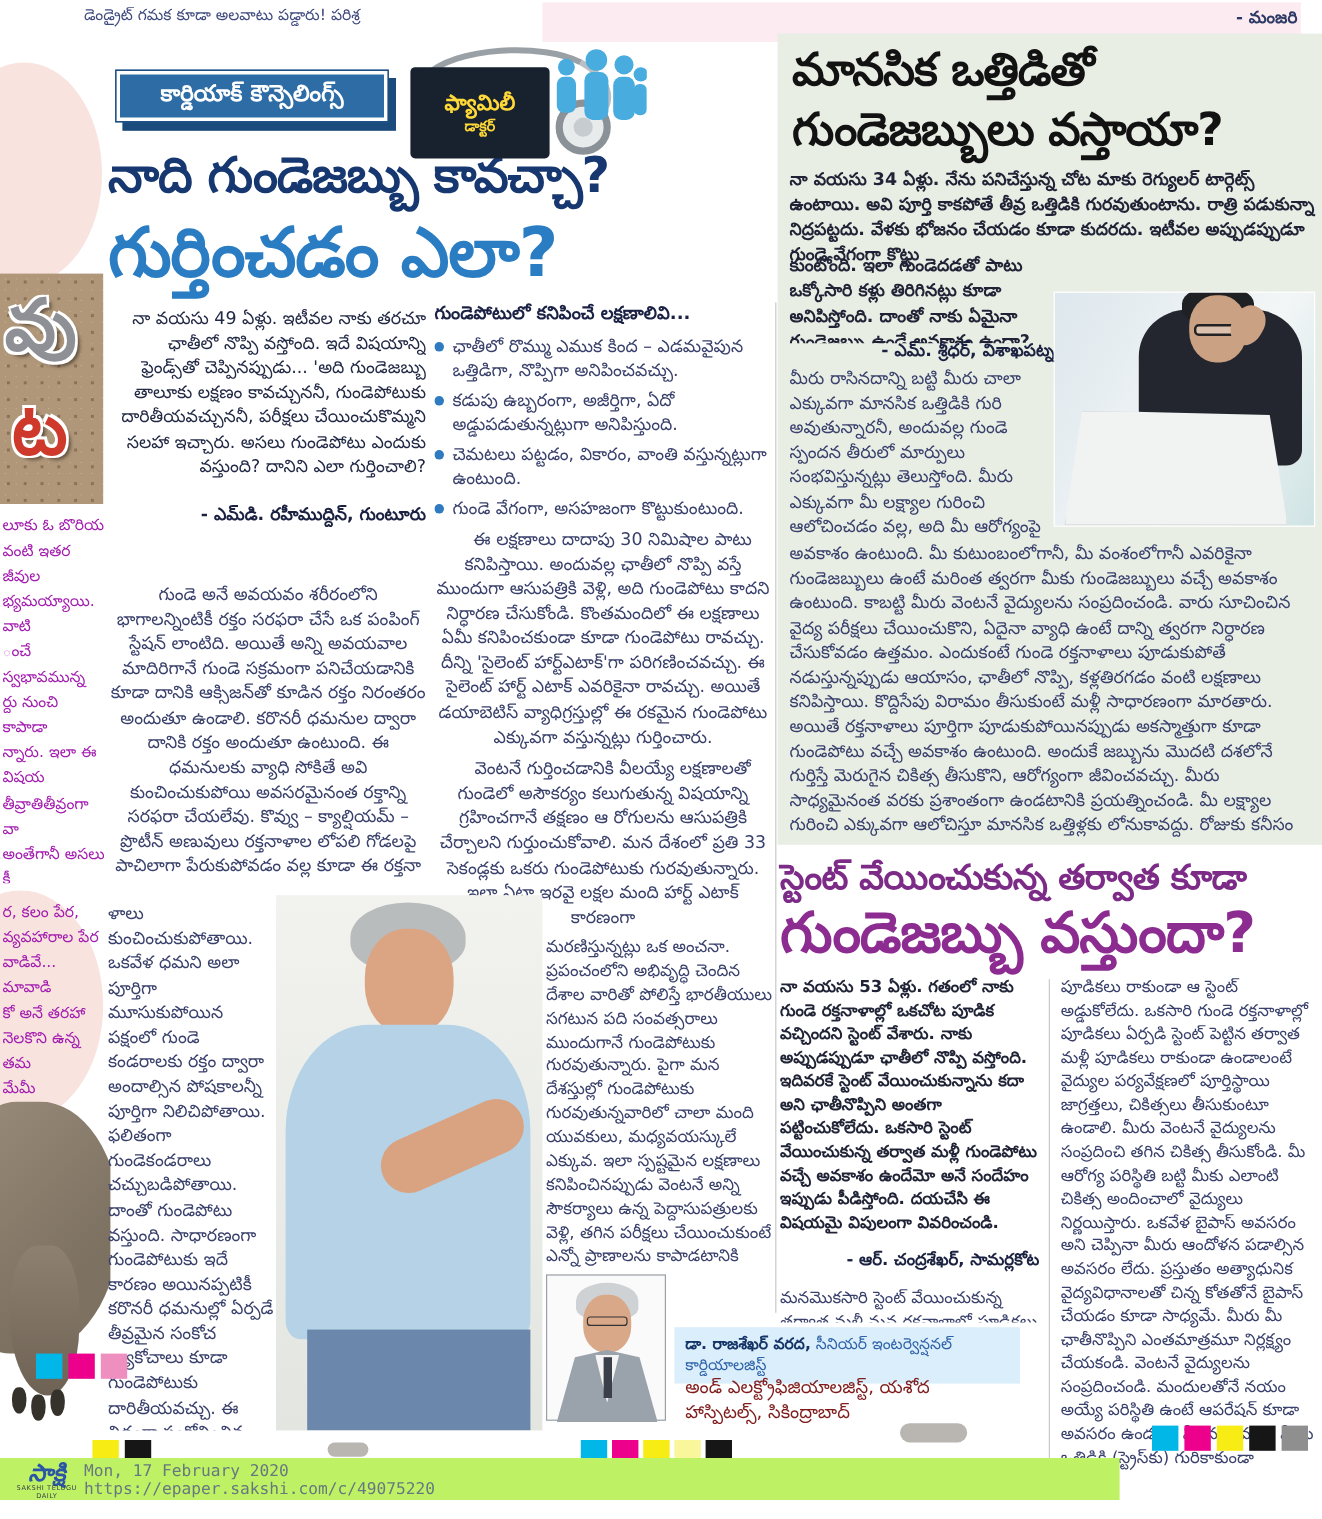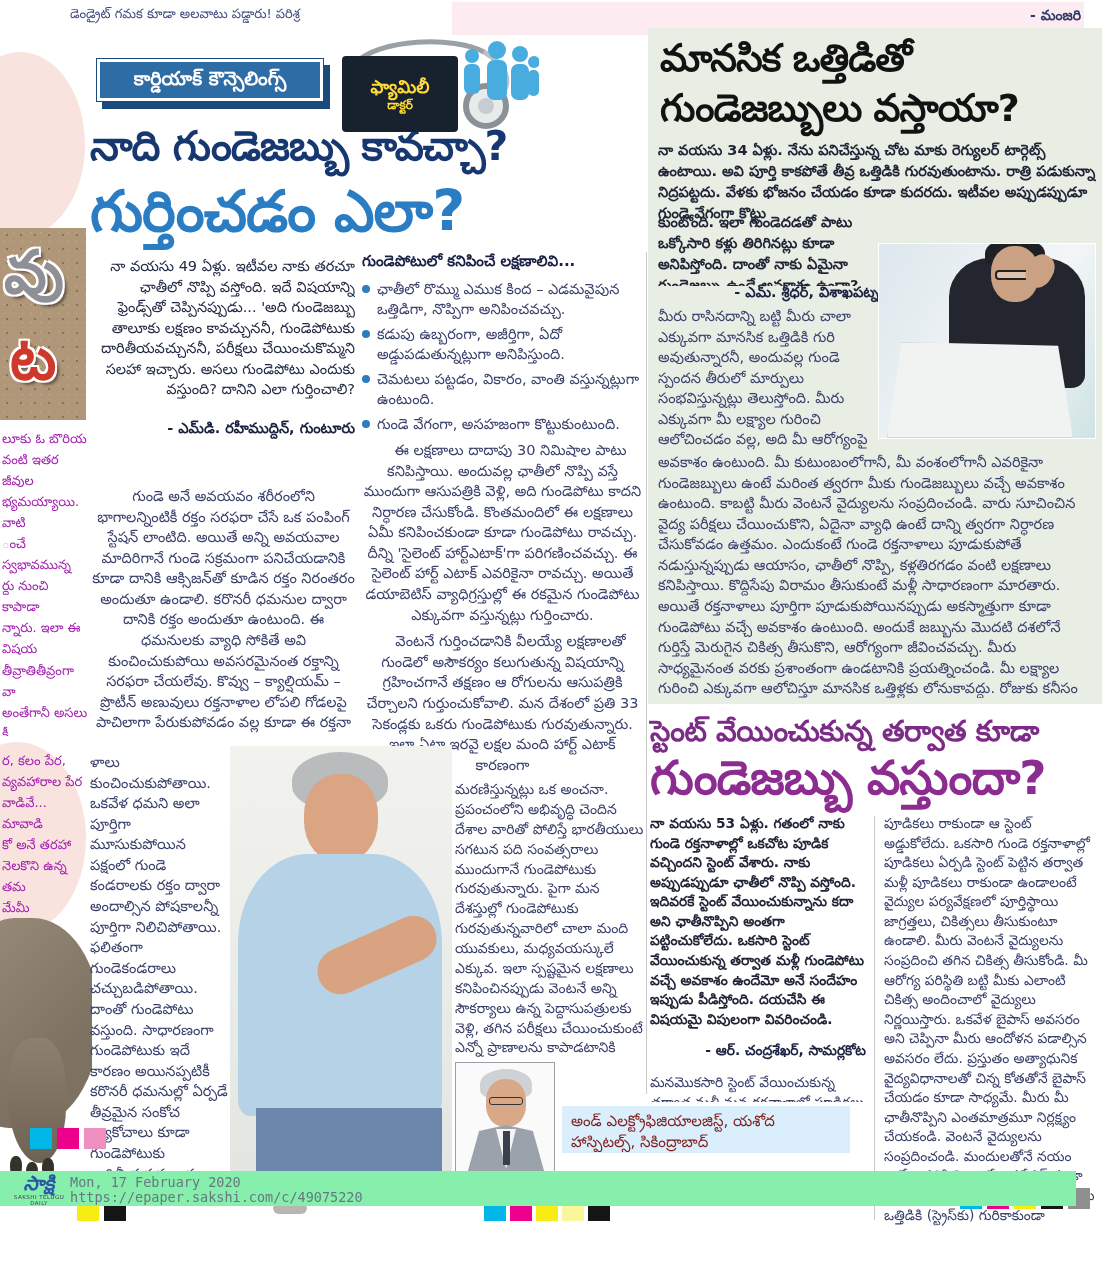--- a/index.html
+++ b/index.html
@@ -113,21 +113,21 @@
   .st-col1 { left:650px; top:814px; width:216px; height:288px; }
   .st-col2 { left:884px; top:814px; width:216px; height:412px; }
   .st-q { font-weight:bold; color:#1f2335; }
   .st-asker { display:block; text-align:right; font-size:13.8px; margin:12px 0; }
 
   
   .sq { position:absolute; width:22px; height:21px; }
   .pill { position:absolute; background:#b9b6b2; border-radius:8px; }
 
   
-  .footer { left:0; top:1171px; width:1076px; height:35px; background:#86efac; }
+  .footer { left:0; top:1215px; width:933px; height:35px; background:#bef264; }
   .f-logo { position:absolute; left:10px; top:2px; width:58px; text-align:center; }
   .f-logo-main { font-size:20px; font-weight:bold; font-style:italic; color:#2b55a5; line-height:1.05; }
   .f-logo-sub { font-size:5.5px; letter-spacing:.5px; color:#37404a; }
   .f-mono { position:absolute; left:70px; font-family:"DejaVu Sans Mono","Liberation Mono",monospace; font-size:13.5px; color:#677880; }
   .f-date { top:3px; } .f-url { top:18px; }
 </style>
 </head>
 <body>
 
 <div class="page">
@@ -225,20 +225,23 @@
   <div class="abs photo-doc">
     <div class="pd-hair"></div>
     <div class="pd-face"></div>
     <div class="pd-glass"></div>
     <div class="pd-suit"></div>
     <div class="pd-shirt"></div>
     <div class="pd-tie"></div>
   </div>
 
   <div class="abs credit">
+    <div class="credit-l1">
+      <span class="credit-name">డా. రాజశేఖర్ వరద,</span><span class="credit-title"> సీనియర్ ఇంటర్వెన్షనల్ కార్డియాలజిస్ట్</span>
+    </div>
     <div class="credit-l2">అండ్ ఎలక్ట్రోఫిజియాలజిస్ట్, యశోద హాస్పిటల్స్, సికింద్రాబాద్</div>
   </div>
 
   <div class="abs vrule vrule1"></div>
   <div class="abs vrule vrule2"></div>
 
   <div class="abs stress clip">
     <div class="s-hl s-hl1">మానసిక ఒత్తిడితో</div>
     <div class="s-hl s-hl2">గుండెజబ్బులు వస్తాయా?</div>
     <div class="s-q s-q1 clip">నా వయసు 34 ఏళ్లు. నేను పనిచేస్తున్న చోట మాకు రెగ్యులర్ టార్గెట్స్ ఉంటాయి. అవి పూర్తి కాకపోతే తీవ్ర ఒత్తిడికి గురవుతుంటాను. రాత్రి పడుకున్నా నిద్రపట్టదు. వేళకు భోజనం చేయడం కూడా కుదరదు. ఇటీవల అప్పుడప్పుడూ గుండె వేగంగా కొట్టు</div>

